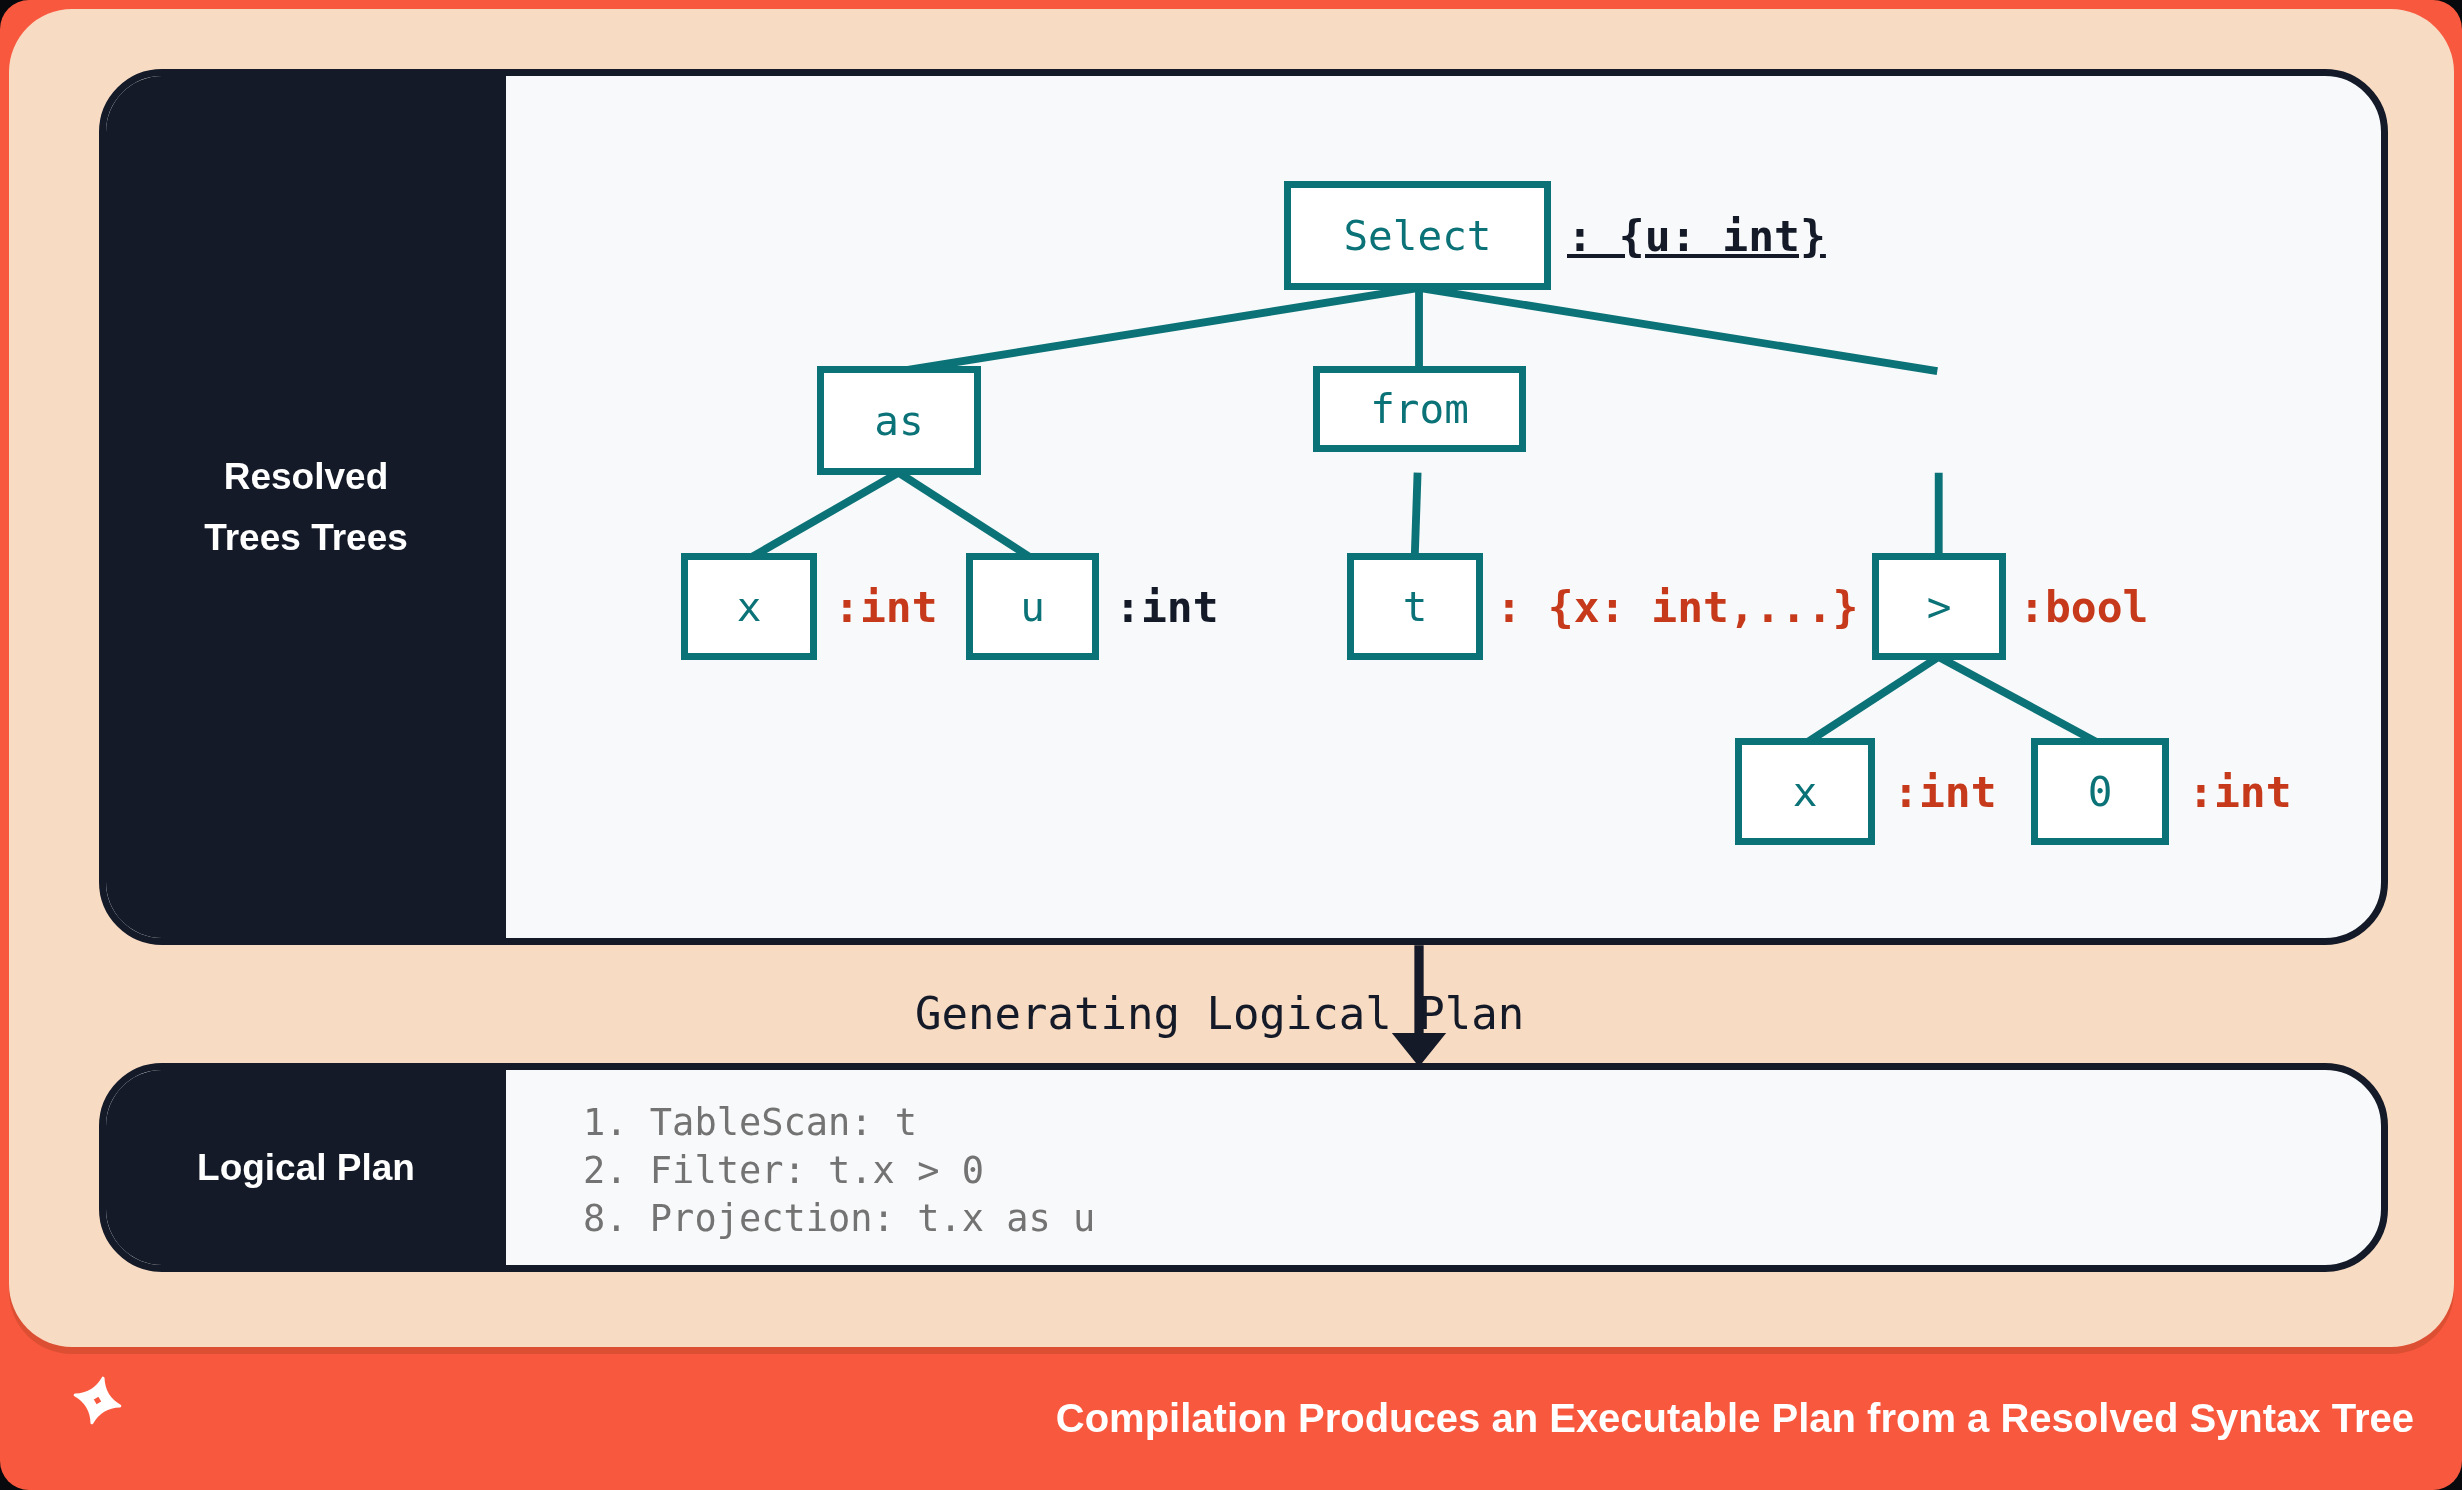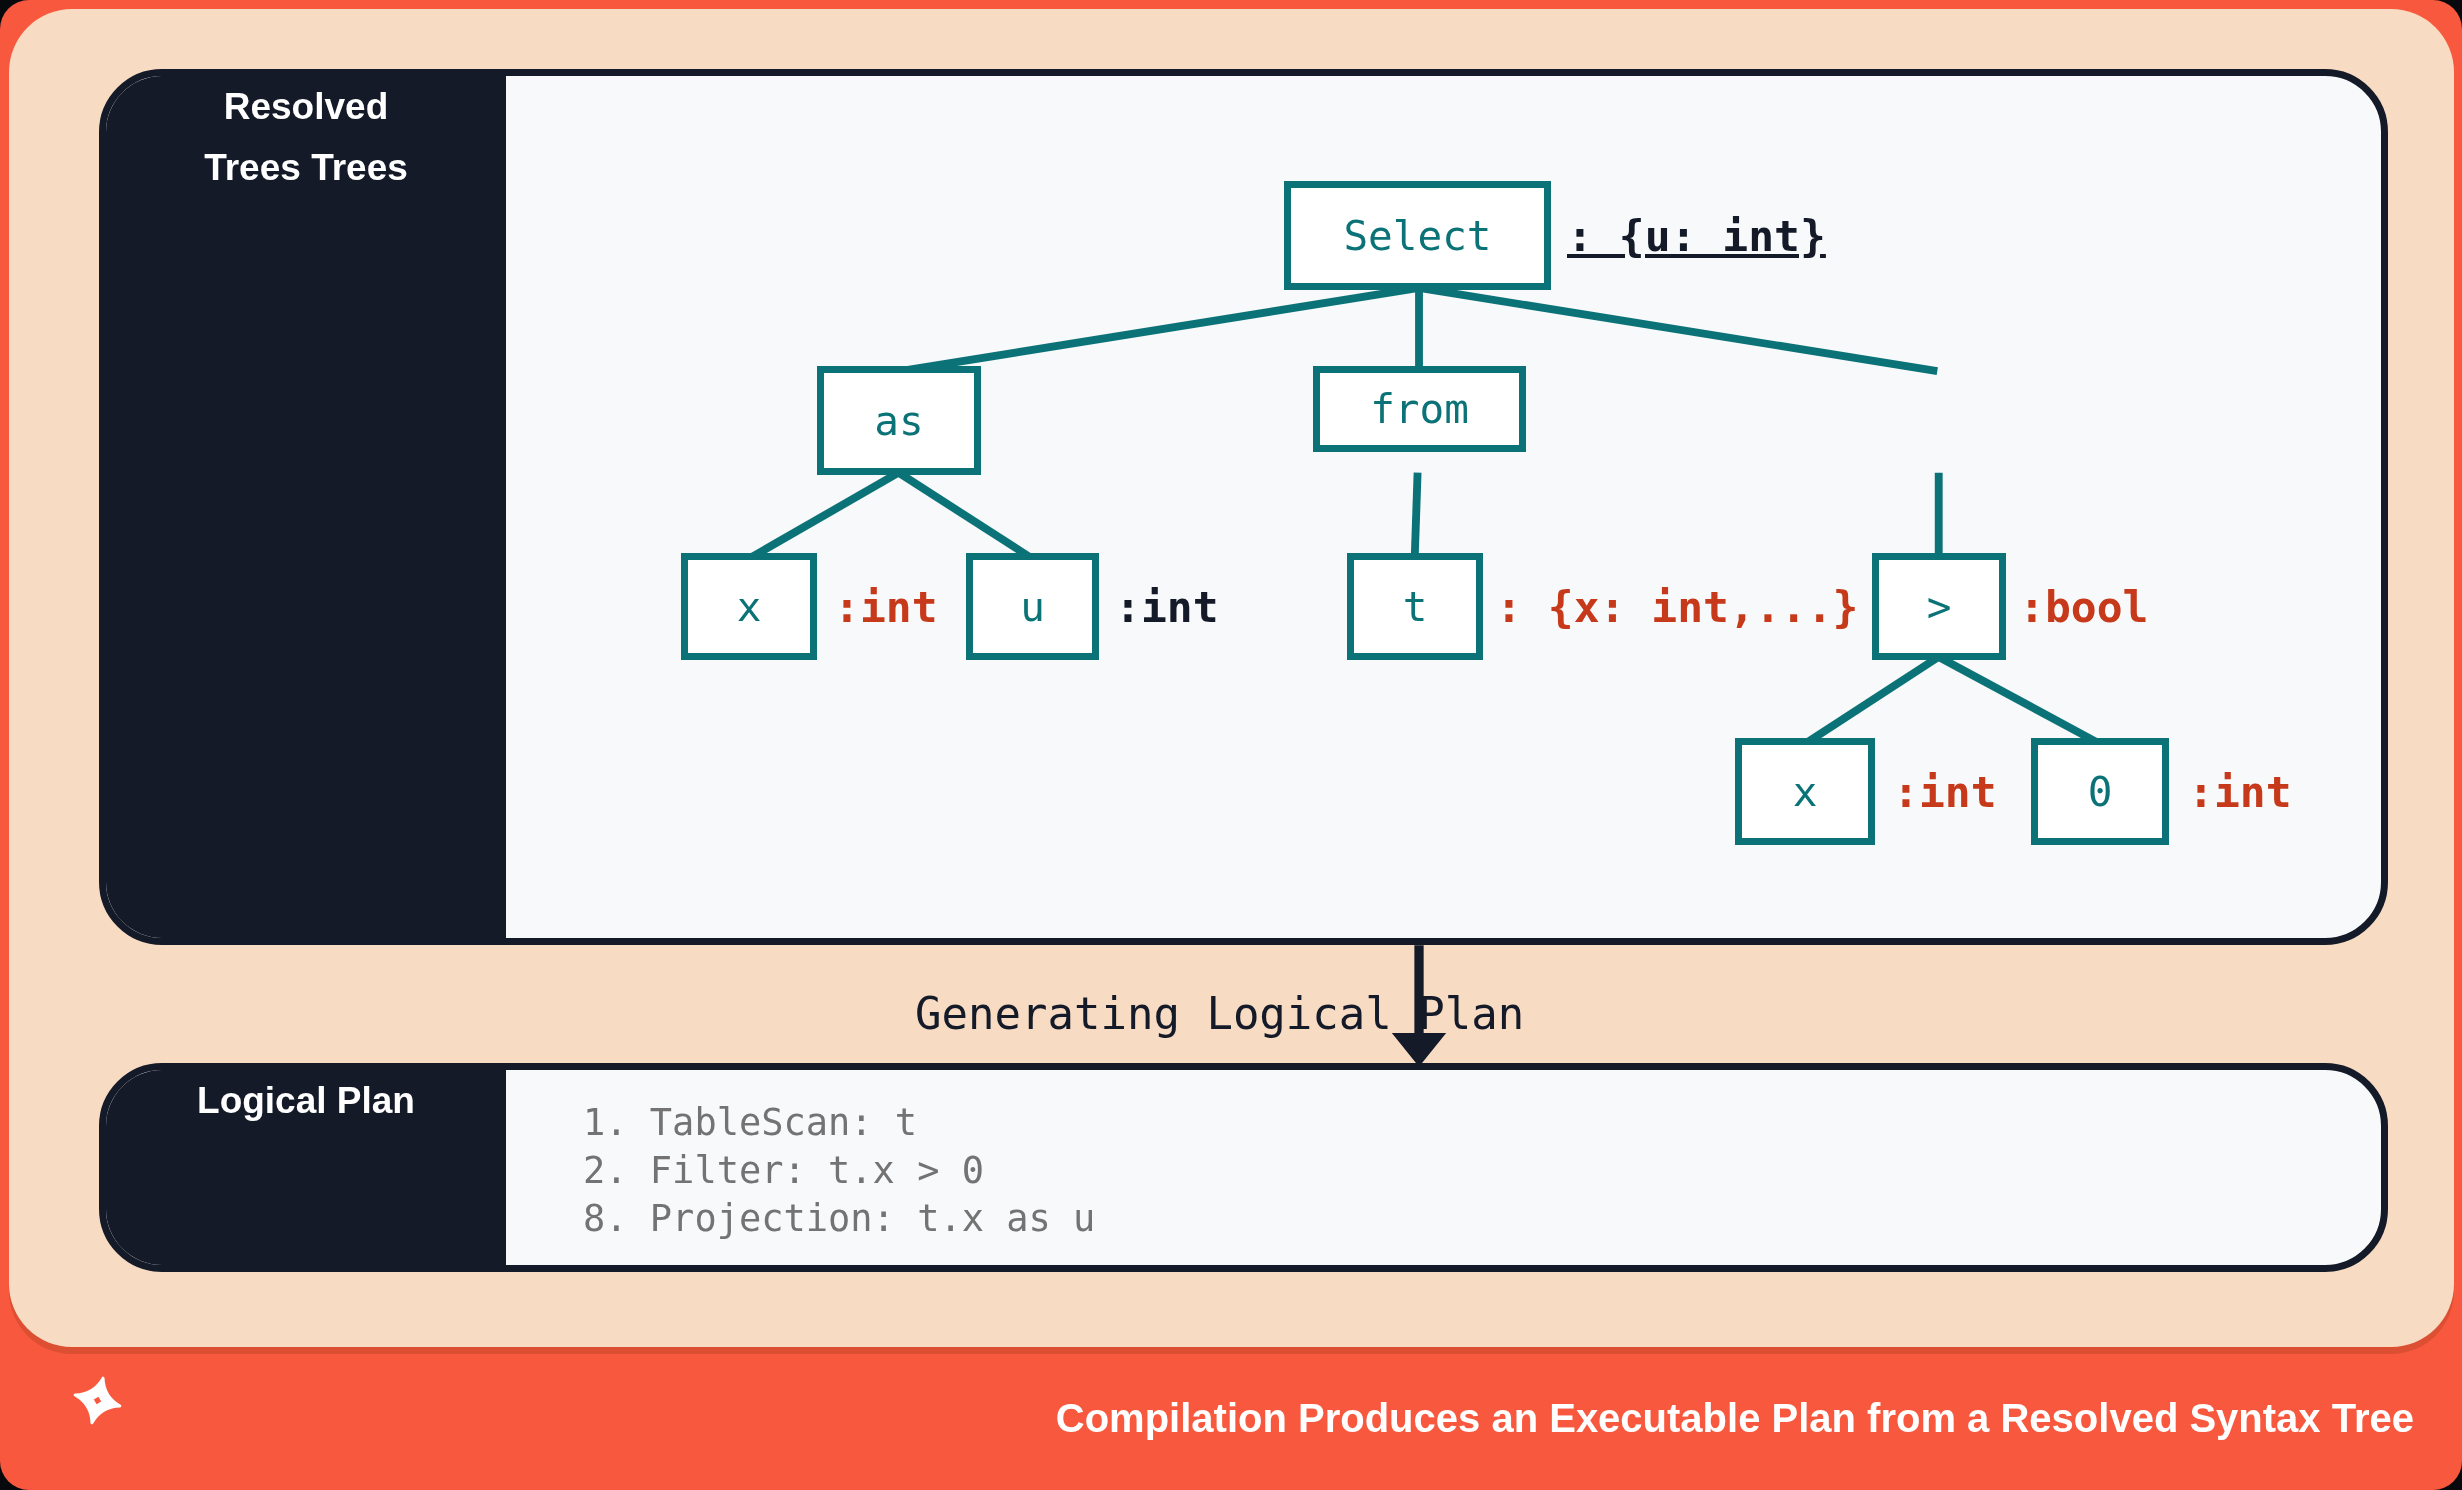--- a/index.html
+++ b/index.html
@@ -35,20 +35,21 @@
     box-sizing: border-box;
   }
   .panel-rst { left: 99px; top: 69px;  width: 2289px; height: 876px; }
   .panel-lp  { left: 99px; top: 1063px; width: 2289px; height: 209px; }
   .side-col {
     position: absolute;
     left: 0; top: 0; bottom: 0;
     width: 400px;
     background: #141A28;
     display: flex;
+    align-items: center;
     justify-content: center;
   }
   .side-label {
     color: #FFFFFF;
     font-weight: 700;
     font-size: 37px;
     line-height: 61px;
     text-align: center;
   }
   

